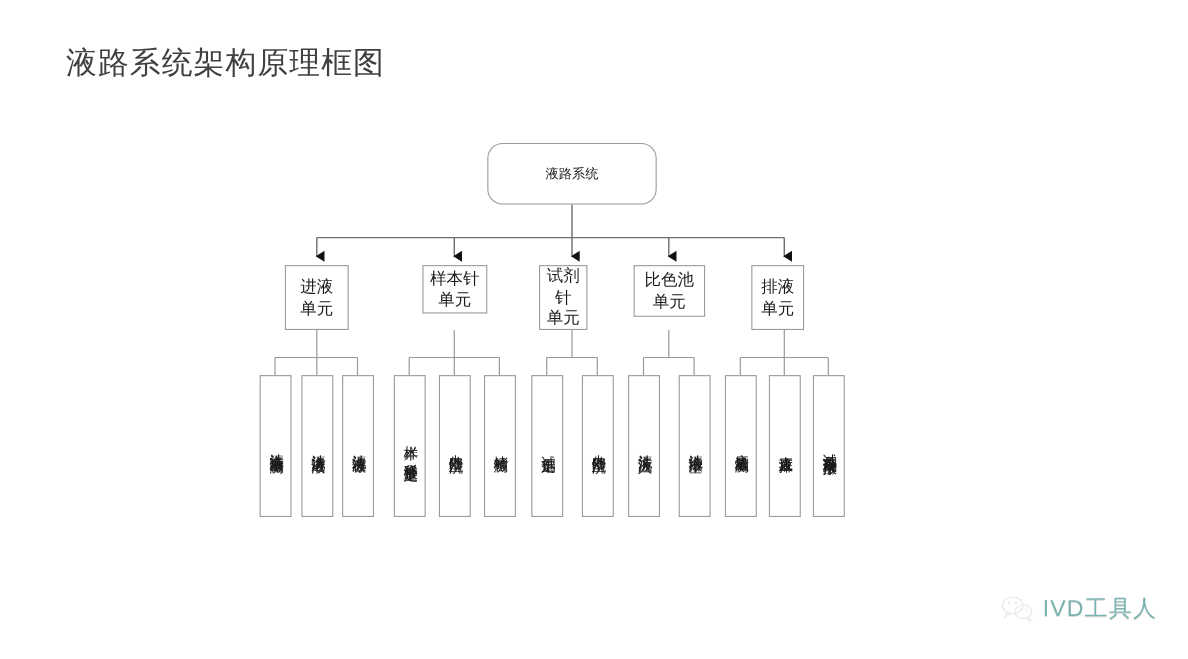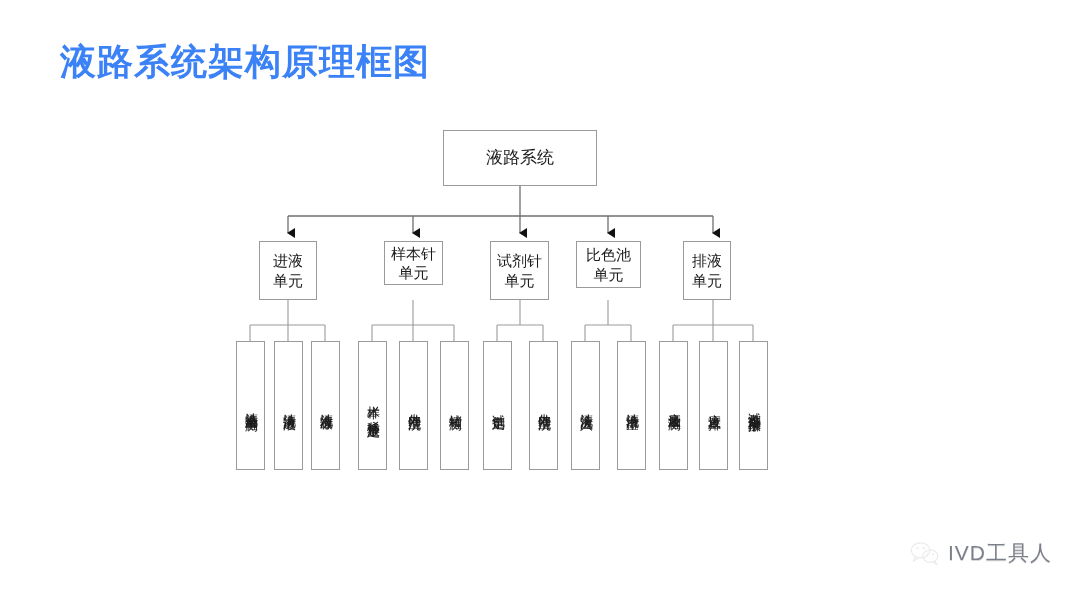--- a/index.html
+++ b/index.html
@@ -12,23 +12,23 @@
     background: #ffffff;
     font-family: "Liberation Sans", "DejaVu Sans", sans-serif;
     overflow: hidden;
     position: relative;
   }
 
   #page-title {
     position: absolute;
     left: 60px;
     top: 40px;
-    font-size: 36px;
-    font-weight: bold;
-    color: #3b82f6;
+    font-size: 28px;
+    font-weight: normal;
+    color: #404040;
     letter-spacing: 1px;
     line-height: 1.2;
     white-space: nowrap;
   }
 
   #diagram {
     position: absolute;
     left: 0;
     top: 0;
     width: 1080px;
@@ -41,22 +41,23 @@
     border: 1px solid #9a9a9a;
     background: #ffffff;
     color: #1a1a1a;
     display: flex;
     align-items: center;
     justify-content: center;
     text-align: center;
   }
 
   .node-root {
-    font-size: 17px;
+    font-size: 12px;
     line-height: 1.25;
+    border-radius: 14px;
   }
 
   .node-unit {
     font-size: 15px;
     line-height: 1.3;
     white-space: pre-line;
   }
 
   .node-leaf {
     font-size: 13px;
@@ -85,21 +86,21 @@
     position: absolute;
     right: 28px;
     bottom: 32px;
     display: flex;
     align-items: center;
     gap: 8px;
     opacity: 0.55;
   }
   #watermark .wm-text {
     font-size: 21px;
-    color: #0f172a;
+    color: #0f766e;
     letter-spacing: 1px;
     text-shadow: 0 1px 0 #bdbdbd;
   }
   #watermark .wm-icon {
     width: 30px;
     height: 26px;
   }
 </style>
 </head>
 <body>
@@ -162,21 +163,21 @@
       <path d="M753,325 L753,341"></path>
     </g>
   </svg>
 
   <div class="node node-root" style="left:443px; top:130px; width:154px; height:56px;">液路系统</div>
 
   <div class="node node-unit" style="left:259px; top:241px; width:58px; height:59px;">进液
 单元</div>
   <div class="node node-unit" style="left:384px; top:241px; width:59px; height:44px;">样本针
 单元</div>
-  <div class="node node-unit" style="left:490px; top:241px; width:59px; height:59px;">试剂针
+  <div class="node node-unit" style="left:490px; top:241px; width:44px; height:59px;">试剂针
 单元</div>
   <div class="node node-unit" style="left:576px; top:241px; width:65px; height:47px;">比色池
 单元</div>
   <div class="node node-unit" style="left:683px; top:241px; width:48px; height:59px;">排液
 单元</div>
 
   <div class="node node-leaf" style="left:236px; top:341px; width:29px; height:129px;">
     <span class="leaf-text">清洗液余量检测</span>
   </div>
   <div class="node node-leaf" style="left:274px; top:341px; width:29px; height:129px;">

